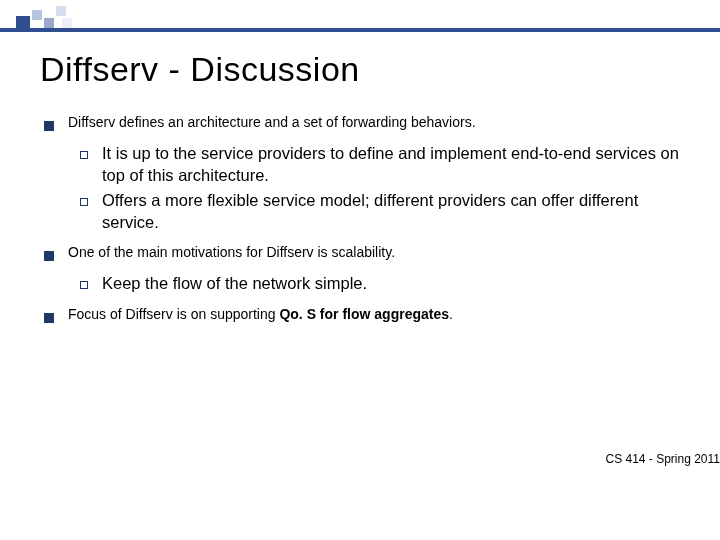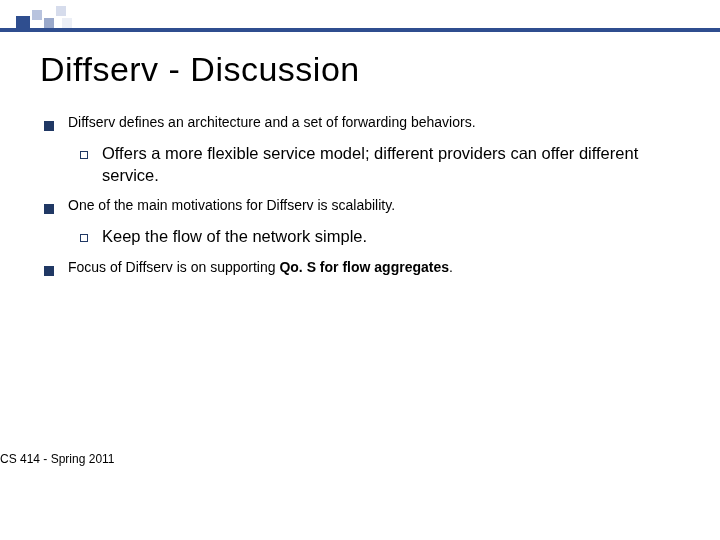--- a/index.html
+++ b/index.html
@@ -12,21 +12,21 @@
   .content { position: relative; padding: 50px 40px 0 40px; flex: 1 1 auto; }
   h1 { font-size: 34px; font-weight: 400; margin-bottom: 24px; letter-spacing: .5px; }
   .l1 { font-size: 14px; line-height: 1.3; margin: 10px 0 8px 0; display: flex; }
   .l1 .bullet { flex: 0 0 28px; padding-left: 4px; }
   .l1 .bullet .sqb { display: inline-block; width: 10px; height: 10px; background: #203864; margin-top: 8px; }
   .l1 .txt { flex: 1; }
   .l2 { font-size: 16.5px; line-height: 1.3; margin: 4px 0 2px 40px; display: flex; }
   .l2 .bullet { flex: 0 0 22px; }
   .l2 .bullet .sqo { display: inline-block; width: 8px; height: 8px; border: 1.5px solid #203864; margin-top: 5px; }
   .l2 .txt { flex: 1; }
-  .footer { text-align: left; font-size: 12px; color: #000; padding-bottom: 30px; }
+  .footer { text-align: right; font-size: 12px; color: #000; padding-bottom: 30px; }
   b { font-weight: 700; }
 </style>
 </head>
 <body>
 <div class="slide">
 
   <div class="deco">
     <div class="bar"></div>
     <div class="sq big" style="left:16px; top:16px; background:#2f4e8f"></div>
     <div class="sq" style="left:32px; top:10px; background:#b8c3de"></div>
@@ -34,20 +34,24 @@
     <div class="sq" style="left:56px; top:6px;  background:#d6dcec"></div>
     <div class="sq" style="left:62px; top:18px; background:#eceff6"></div>
   </div>
 
   <div class="content">
     <h1>Diffserv - Discussion</h1>
 
     <div class="l1">
       <span class="bullet"><span class="sqb"></span></span>
       <span class="txt">Diffserv defines an architecture and a set of forwarding behaviors.</span>
+    </div>
+    <div class="l2">
+      <span class="bullet"><span class="sqo"></span></span>
+      <span class="txt">It is up to the service providers to define and implement end-to-end services on top of this architecture.</span>
     </div>
     <div class="l2">
       <span class="bullet"><span class="sqo"></span></span>
       <span class="txt">Offers a more flexible service model; different providers can offer different service.</span>
     </div>
 
     <div class="l1">
       <span class="bullet"><span class="sqb"></span></span>
       <span class="txt">One of the main motivations for Diffserv is scalability.</span>
     </div>

